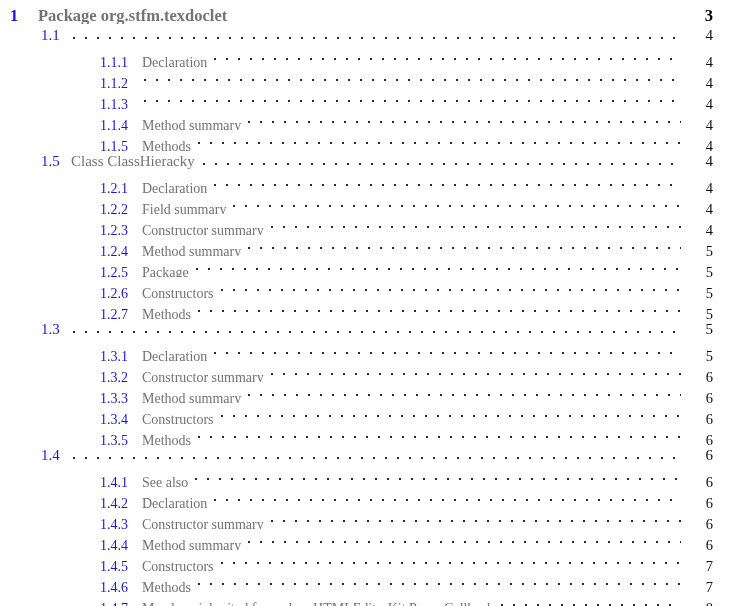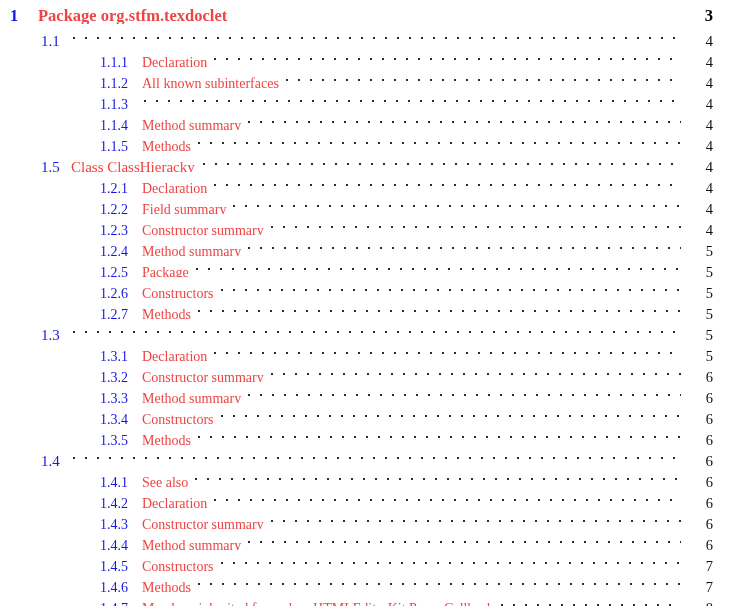--- a/index.html
+++ b/index.html
@@ -35,21 +35,21 @@
   }
 
   .num {
     flex: 0 0 auto;
     color: #1616e0;
     text-align: left;
   }
 
   .label {
     flex: 0 0 auto;
-    color: #ef4444;
+    color: #737373;
     padding-right: 6px;
   }
 
   .leader {
     flex: 1 1 auto;
     position: relative;
     overflow: hidden;
     height: 21px;
     margin: 0 2px;
   }
@@ -90,21 +90,21 @@
   }
   .lvl1 .label { font-weight: bold; }
   .lvl1 .leader::before { background-image: none; }
   .lvl1 .page {
     color: #000000;
     font-weight: bold;
     font-size: 16.5px;
   }
 
   
-  .lvl2 { font-size: 15px; }
+  .lvl2 { font-size: 15px; align-items: center; }
   .lvl2 .num {
     width: 30px;
     margin-left: 41px;
   }
   .lvl2 .page { font-size: 15px; }
 
   
   .lvl3 { font-size: 14px; }
   .lvl3 .num {
     width: 42px;
@@ -129,21 +129,20 @@
       <span class="page">4</span>
     </div>
     <div class="toc-row lvl3">
       <span class="num">1.1.1</span>
       <span class="label">Declaration</span>
       <span class="leader"></span>
       <span class="page">4</span>
     </div>
     <div class="toc-row lvl3">
       <span class="num">1.1.2</span>
-      <span class="label">All known subinterfaces</span>
       <span class="leader"></span>
       <span class="page">4</span>
     </div>
     <div class="toc-row lvl3">
       <span class="num">1.1.3</span>
       <span class="leader"></span>
       <span class="page">4</span>
     </div>
     <div class="toc-row lvl3">
       <span class="num">1.1.4</span>

